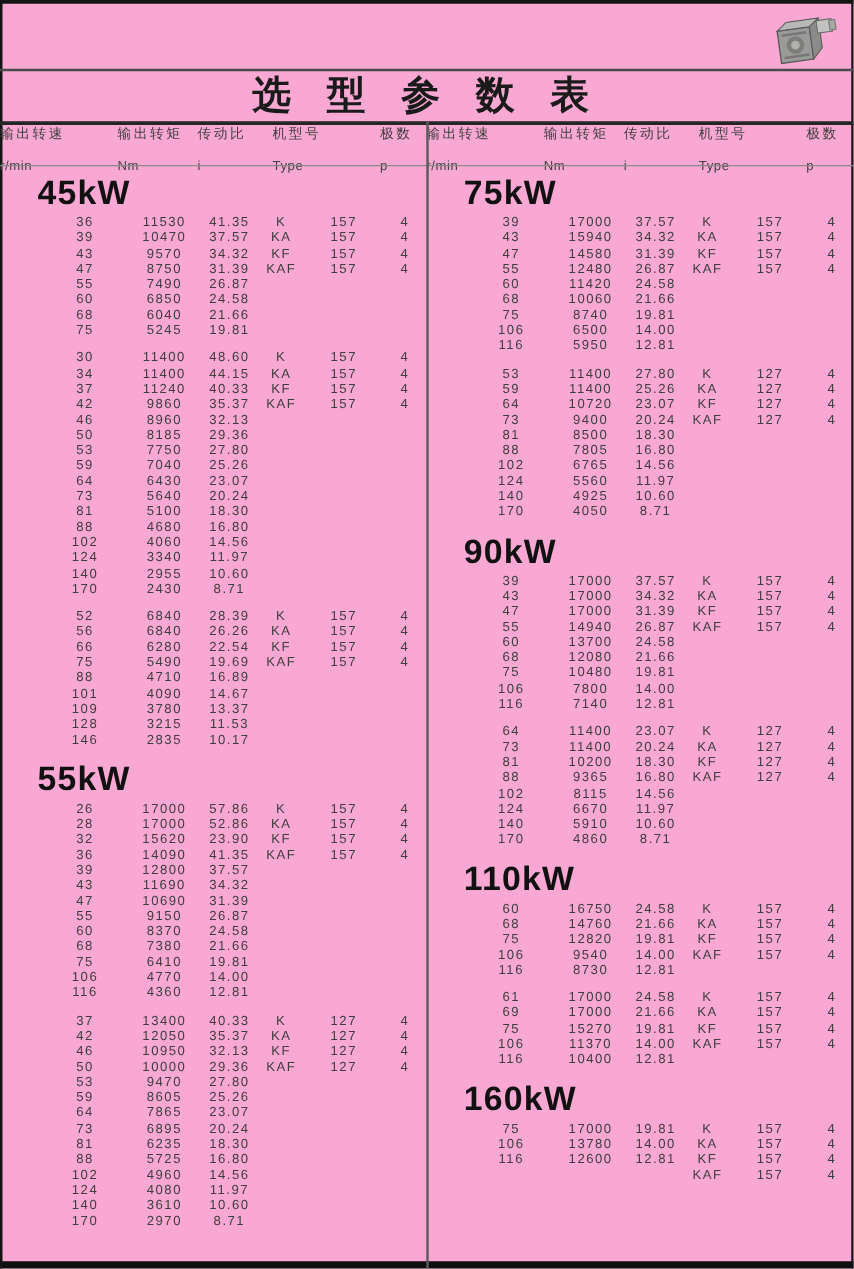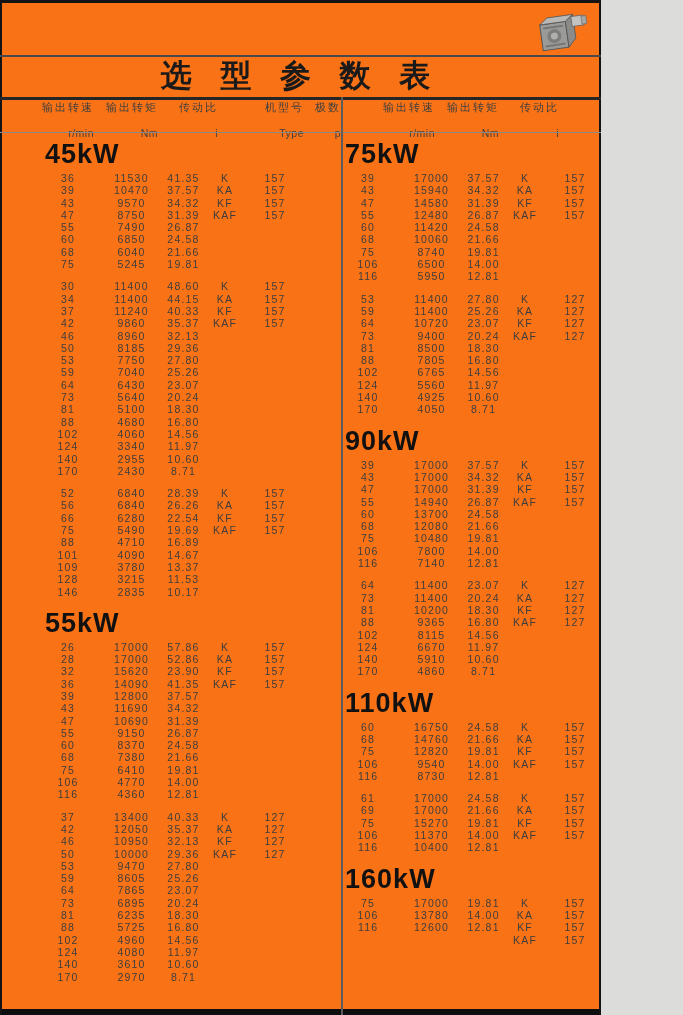--- a/index.html
+++ b/index.html
@@ -1,18 +1,18 @@
 <!DOCTYPE html>
 <html><head>
 <meta charset="utf-8">
 <style>
   html,body{margin:0;padding:0;background:#dcdcda;}
   .page{
-    position:relative; width:601px; height:1015px; overflow:hidden;
-    background:#f97316;
+    position:relative; width:683px; height:1015px; overflow:hidden;
+    background:#f9a8d4;
     font-family:"Liberation Sans","DejaVu Sans",sans-serif;
     box-sizing:border-box;
   }
   .edge{position:absolute;background:#141414;}
   .edge-top{top:0;left:0;right:0;height:3px;}
   .edge-bottom{bottom:0;left:0;right:0;height:6px;background:#0e0e0e;}
   .edge-left{top:0;bottom:0;left:0;width:2px;}
   .edge-right{top:0;bottom:0;right:0;width:2px;}
 
   .rule{position:absolute;left:0;right:0;}
@@ -25,31 +25,31 @@
     position:absolute;top:57px;left:0;width:100%;text-align:center;
     font-size:31px;font-weight:bold;color:#1a1a1a;letter-spacing:10px;
     line-height:38px;white-space:pre;
   }
 
   .gear-photo{position:absolute;top:10px;right:8px;width:62px;height:46px;}
 
   .header-band{position:absolute;top:100px;left:0;right:0;height:32px;display:flex;}
   .header-half{width:341px;display:grid;grid-template-columns:94px 64px 60px 86px 37px;}
   .header-half.right{width:342px;}
-  .hcell{text-align:right;color:#3f3f3f;}
+  .hcell{text-align:left;color:#3f3f3f;}
   .hcell .lbl{font-size:11px;line-height:15px;letter-spacing:2px;}
   .hcell .unit{font-size:10.5px;line-height:13px;letter-spacing:0.5px;margin-top:12px;}
 
   .content{position:absolute;top:134px;left:0;right:0;bottom:6px;display:flex;overflow:hidden;}
   .table-half{width:341px;overflow:hidden;}
   .table-half.right{width:342px;}
 
   .section-title{
     font-size:27px;font-weight:bold;color:#111;
-    padding-left:45px;margin:5px 0 3px 0;letter-spacing:1px;line-height:30px;
+    padding-left:30px;margin:5px 0 3px 0;letter-spacing:1px;line-height:30px;
   }
   .block{margin-bottom:10px;text-align:center;}
   .row{
     display:grid;grid-template-columns:70px 57px 47px 36px 64px auto;
     padding-left:33px;height:12.3px;line-height:12.4px;
     font-size:10.5px;color:#3d3d3d;letter-spacing:1.2px;white-space:nowrap;
   }
   .cell{overflow:visible;}
 </style>
 </head>

